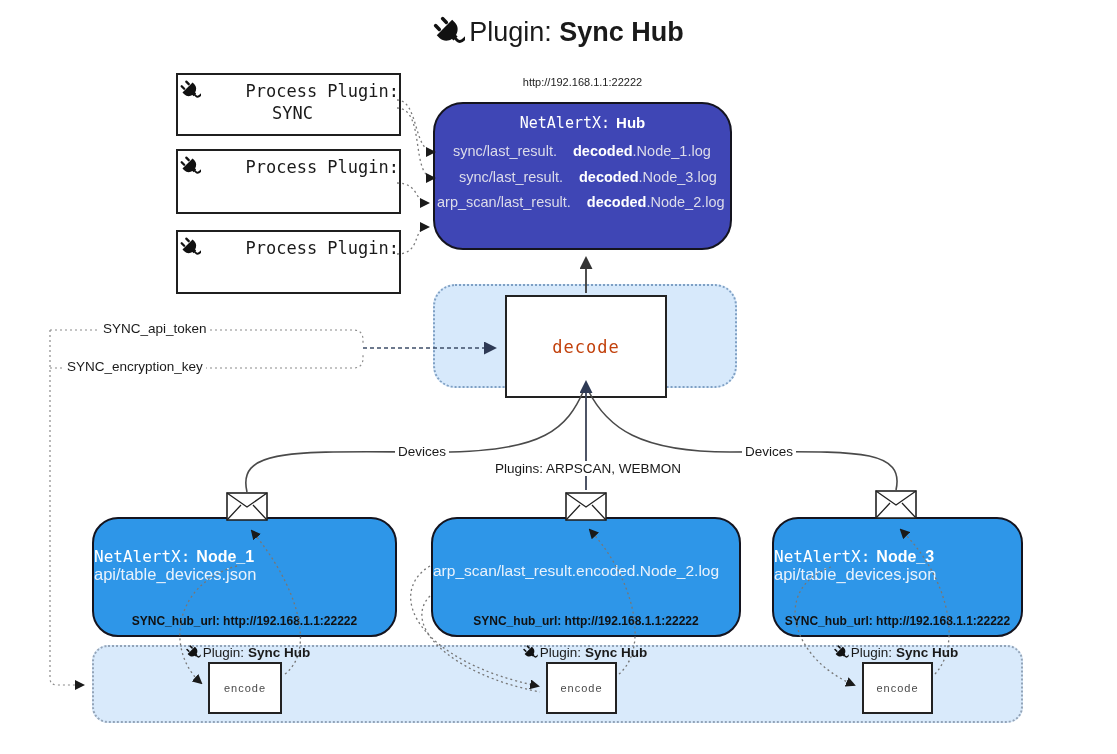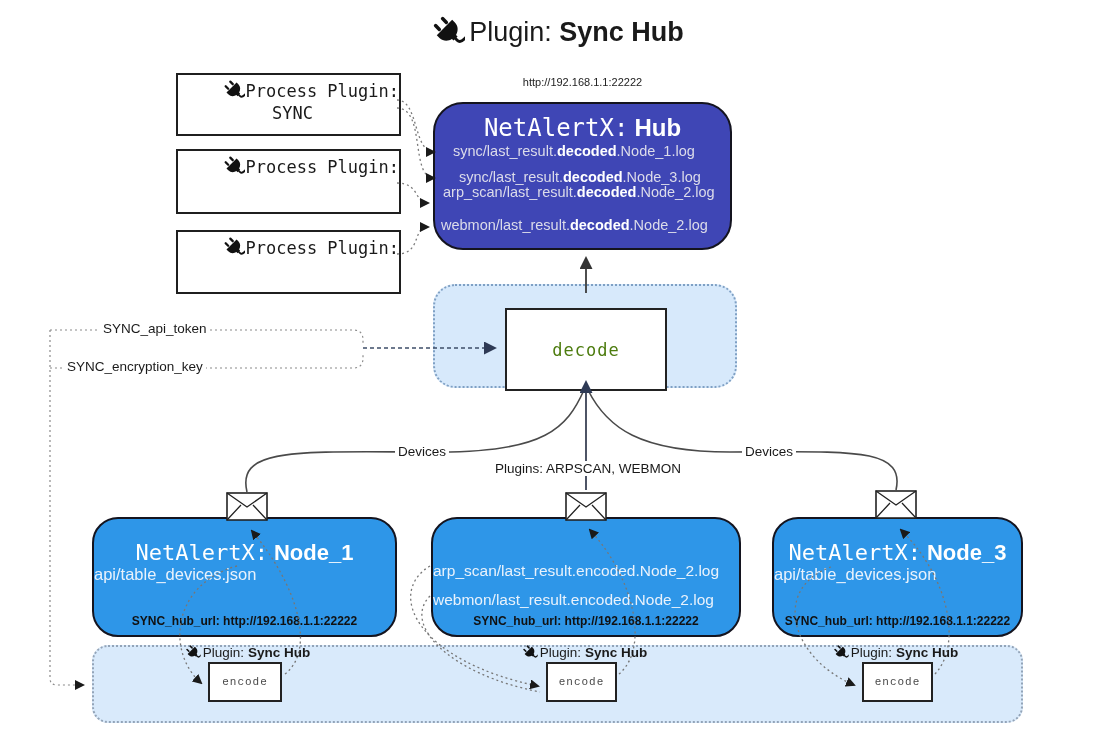--- a/index.html
+++ b/index.html
@@ -6,59 +6,59 @@
   #canvas{position:relative;width:1117px;height:754px;background:#ffffff;overflow:hidden;
           font-family:"Liberation Sans",sans-serif;color:#1a1a1a;}
   .abs{position:absolute;}
   
   #title{left:0;right:0;top:16px;text-align:center;font-size:27px;z-index:3;}
   #title .plug{width:32px;height:32px;vertical-align:-7px;margin-right:4px;}
   #title b{font-weight:bold;}
   
   .pbox{left:176px;width:221px;background:#fff;border:2px solid #1f1f1f;z-index:1;
         font-family:"DejaVu Sans Mono",monospace;font-size:17px;text-align:center;}
-  .pbox .l1{display:flex;align-items:center;justify-content:flex-end;padding:5px 0 0 2px;}
+  .pbox .l1{display:flex;align-items:center;justify-content:space-between;padding:5px 0 0 2px;}
   .pbox .plug{width:21px;height:21px;flex:0 0 auto;}
   .pbox .l2{padding:2px 0 7px 8px;}
   
   #hub{left:433px;top:102px;width:299px;height:148px;background:#3F46B5;border:2.5px solid #14141f;
        border-radius:30px;box-sizing:border-box;z-index:1;}
   #hub-title{position:absolute;left:0;right:0;top:10px;text-align:center;color:#fff;
-       font-family:"DejaVu Sans Mono",monospace;font-size:24px;}
+       font-family:"DejaVu Sans Mono",monospace;font-size:15px;}
   #hub-title b{font-family:"Liberation Sans",sans-serif;font-weight:bold;margin-left:6px;}
   .hublog{position:absolute;left:0;right:0;height:22px;font-size:14.5px;color:#dcdcea;white-space:nowrap;}
-  .hublog b{color:#ffffff;font-weight:bold;}
+  .hublog b{color:#ffffff;font-weight:bold;margin-left:16px;}
   #log0{top:39px;padding-left:18px;}
   #log1{top:65px;padding-left:24px;}
-  #log2{top:80px;padding-left:8px;}
+  #log2{top:90px;padding-left:2px;}
   #log3{top:113px;padding-left:6px;}
   #hub-url{left:433px;width:299px;top:76px;text-align:center;font-size:11px;color:#222;z-index:3;}
   
   #decode-wrap{left:433px;top:284px;width:304px;height:104px;background:#D7E9FB;
        border:2px dotted #7fa0c4;border-radius:22px;box-sizing:border-box;z-index:1;}
-  #decode-box{left:505px;top:295px;width:162px;height:83px;background:#fff;border:2px solid #222;
+  #decode-box{left:505px;top:295px;width:162px;height:103px;background:#fff;border:2px solid #222;
        box-sizing:border-box;z-index:1;display:flex;align-items:center;justify-content:center;
-       font-family:"DejaVu Sans Mono",monospace;font-size:17px;color:#4d7c0f;letter-spacing:1px;margin-top:13px;}
+       font-family:"DejaVu Sans Mono",monospace;font-size:17px;color:#c2410c;letter-spacing:1px;}
   
   .node{top:517px;height:120px;background:#2E96E8;border:2.5px solid #14141f;border-radius:26px;
         box-sizing:border-box;z-index:1;color:#fff;}
   #node1{left:92px;width:305px;}
   #node2{left:431px;width:310px;}
   #node3{left:772px;width:251px;}
-  .node-title{position:absolute;left:0;right:0;top:21px;text-align:center;
-        font-family:"DejaVu Sans Mono",monospace;font-size:22px;color:#fff;white-space:nowrap;}
+  .node-title{position:absolute;left:0;right:0;top:28px;text-align:left;
+        font-family:"DejaVu Sans Mono",monospace;font-size:16px;color:#fff;white-space:nowrap;}
   .node-title b{font-family:"Liberation Sans",sans-serif;font-weight:bold;margin-left:6px;}
   .node-file{position:absolute;left:0;right:0;text-align:left;font-size:15.5px;color:#e9f2fc;white-space:nowrap;}
   .node-url{position:absolute;left:0;right:0;bottom:7px;text-align:center;font-size:12px;color:#111;font-weight:bold;}
   
   #strip{left:92px;top:645px;width:931px;height:78px;background:#D9EAFB;border:2px dotted #93a4b8;
         border-radius:16px;box-sizing:border-box;z-index:1;}
-  .encode-box{top:662px;height:40px;background:#fff;border:2px solid #222;box-sizing:border-box;z-index:1;
+  .encode-box{top:662px;height:52px;background:#fff;border:2px solid #222;box-sizing:border-box;z-index:1;
         display:flex;align-items:center;justify-content:center;
-        font-family:Liberation Mono, monospace;font-size:11px;color:#4a4a4a;letter-spacing:1px;}
+        font-family:Liberation Sans, sans-serif;font-size:11px;color:#4a4a4a;letter-spacing:1px;}
   #enc1{left:208px;width:74px;}
   #enc2{left:546px;width:71px;}
   #enc3{left:862px;width:71px;}
   .strip-label{top:645px;transform:translateX(-50%);white-space:nowrap;font-size:13.5px;z-index:3;}
   .strip-label .plug{width:15px;height:15px;vertical-align:-3px;margin-right:2px;}
   .strip-label b{font-weight:bold;}
   
   .edge-label{background:#fff;padding:0 3px;font-size:13.5px;white-space:nowrap;z-index:3;}
   #lbl-api{left:100px;top:321px;}
   #lbl-key{left:64px;top:359px;}
@@ -117,34 +117,32 @@
         <span>Process Plugin:</span>
       </div>
   </div>
 
   <div class="abs" id="hub-url">http://192.168.1.1:22222</div>
   <div class="abs" id="hub">
     <div id="hub-title"><span>NetAlertX:</span><b>Hub</b></div>
     <div class="hublog" id="log0"><span>sync/last_result.</span><b>decoded</b><span>.Node_1.log</span></div>
     <div class="hublog" id="log1"><span>sync/last_result.</span><b>decoded</b><span>.Node_3.log</span></div>
     <div class="hublog" id="log2"><span>arp_scan/last_result.</span><b>decoded</b><span>.Node_2.log</span></div>
-    <div class="hublog" id="log3"><span>webmon/last_result.</span><b>decoded</b><span>.Node_2.log</span></div>
   </div>
 
   <div class="abs" id="decode-wrap"></div>
   <div class="abs" id="decode-box">decode</div>
 
   <div class="abs node" id="node1">
     <div class="node-title"><span>NetAlertX:</span><b>Node_1</b></div>
     <div class="node-file" style="top:46px;font-size:16.5px;">api/table_devices.json</div>
     <div class="node-url">SYNC_hub_url: http://192.168.1.1:22222</div>
   </div>
   <div class="abs node" id="node2">
     <div class="node-file" style="top:43px;">arp_scan/last_result.encoded.Node_2.log</div>
-    <div class="node-file" style="top:72px;">webmon/last_result.encoded.Node_2.log</div>
     <div class="node-url">SYNC_hub_url: http://192.168.1.1:22222</div>
   </div>
   <div class="abs node" id="node3">
     <div class="node-title"><span>NetAlertX:</span><b>Node_3</b></div>
     <div class="node-file" style="top:46px;font-size:16.5px;">api/table_devices.json</div>
     <div class="node-url">SYNC_hub_url: http://192.168.1.1:22222</div>
   </div>
 
   <div class="abs" id="strip"></div>
   <div class="abs encode-box" id="enc1">encode</div>

